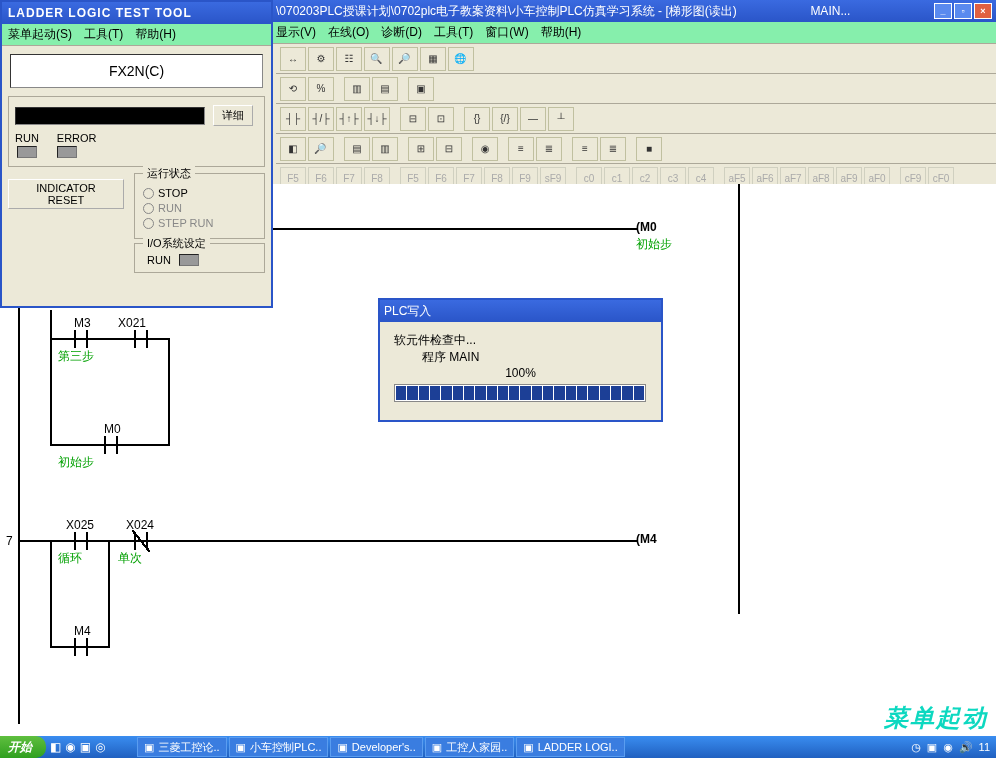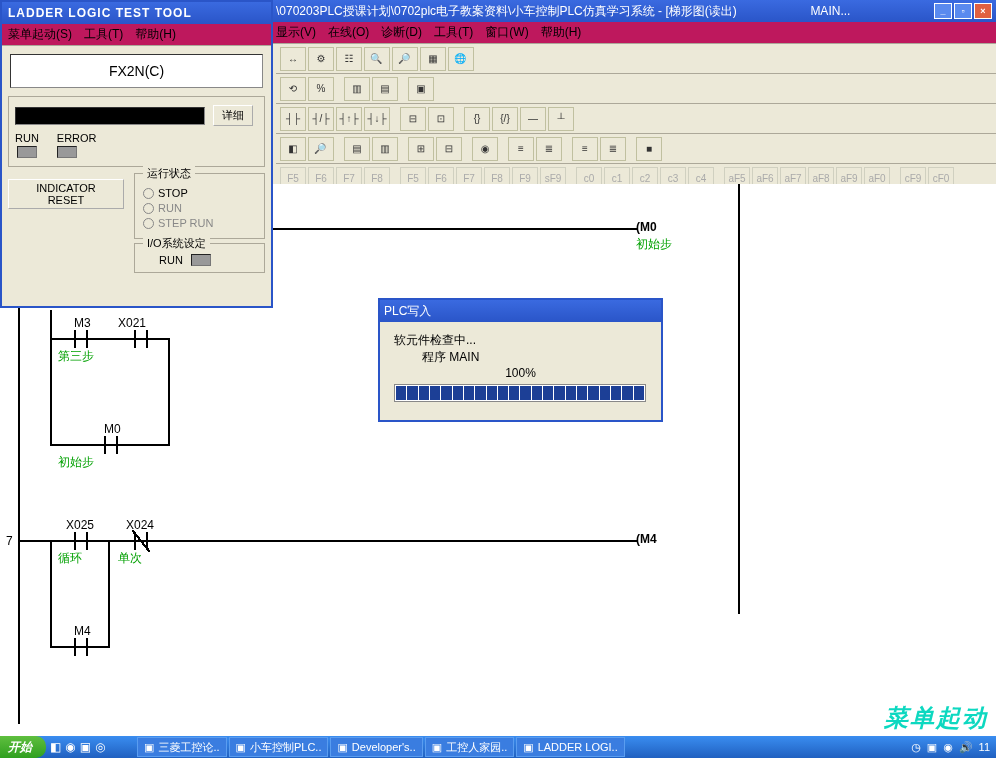--- a/index.html
+++ b/index.html
@@ -1,21 +1,21 @@
 <!DOCTYPE html>
 <html><head>
 <meta charset="utf-8">
 <style>
 * { box-sizing: border-box; margin: 0; padding: 0; }
 body { font-family: "MS Sans Serif", "SimSun", sans-serif; font-size: 12px; background: #ece9d8; width: 996px; height: 758px; overflow: hidden; position: relative; }
 .titlebar { height: 22px; background: linear-gradient(#3a6ae0,#2a55c8); color: #fff; display: flex; align-items: center; padding: 0 4px; font-size: 12px; }
 .titlebar .btns { margin-left: auto; display: flex; gap: 2px; }
 .titlebar .btn { width: 18px; height: 16px; background: #5a8aef; border: 1px solid #fff; display: inline-flex; align-items: center; justify-content: center; font-size: 9px; font-weight: bold; }
 .titlebar .btn.close { background: #e06040; }
-.menubar { height: 22px; background: #be185d; display: flex; align-items: center; padding: 0 6px; gap: 12px; font-size: 12px; border-bottom: 1px solid #aca899; }
+.menubar { height: 22px; background: #86efac; display: flex; align-items: center; padding: 0 6px; gap: 12px; font-size: 12px; border-bottom: 1px solid #aca899; }
 .menubar span { cursor: default; }
 .toolbar { height: 30px; background: #ece9d8; display: flex; align-items: center; padding: 2px 4px; gap: 2px; border-bottom: 1px solid #aca899; }
 .tbtn { width: 26px; height: 24px; border: 1px solid #c0c0a0; background: #ece9d8; display: inline-flex; align-items: center; justify-content: center; font-size: 10px; color: #333; }
 .tbtn.dis { color: #aaa; border-color: #d0d0c0; }
 .sep { width: 6px; }
 .canvas { position: absolute; left: 0; top: 184px; right: 0; bottom: 22px; background: #ffffff; }
 .ladder-line { position: absolute; background: #000; }
 .contact { position: absolute; width: 22px; height: 18px; }
 .contact::before, .contact::after { content: ''; position: absolute; top: 0; bottom: 0; width: 2px; background: #000; }
 .contact::before { left: 4px; } .contact::after { right: 4px; }
@@ -240,21 +240,21 @@
           </div>
         <div class="radio-row">
             <span class="radio"></span>
             <span>RUN</span>
           </div>
         <div class="radio-row">
             <span class="radio"></span>
             <span>STEP RUN</span>
           </div>
       </div>
-      <div class="group" style="margin:0;padding:10px 24px 6px;">
+      <div class="group" style="margin:0;padding:10px 12px 6px;">
         <div class="group-title">I/O系统设定</div>
         <div style="display:flex;align-items:center;gap:6px;font-size:11px;">
           <span>RUN</span>
           <span class="led"></span>
         </div>
       </div>
     </div>
   </div>
 </div>
 

